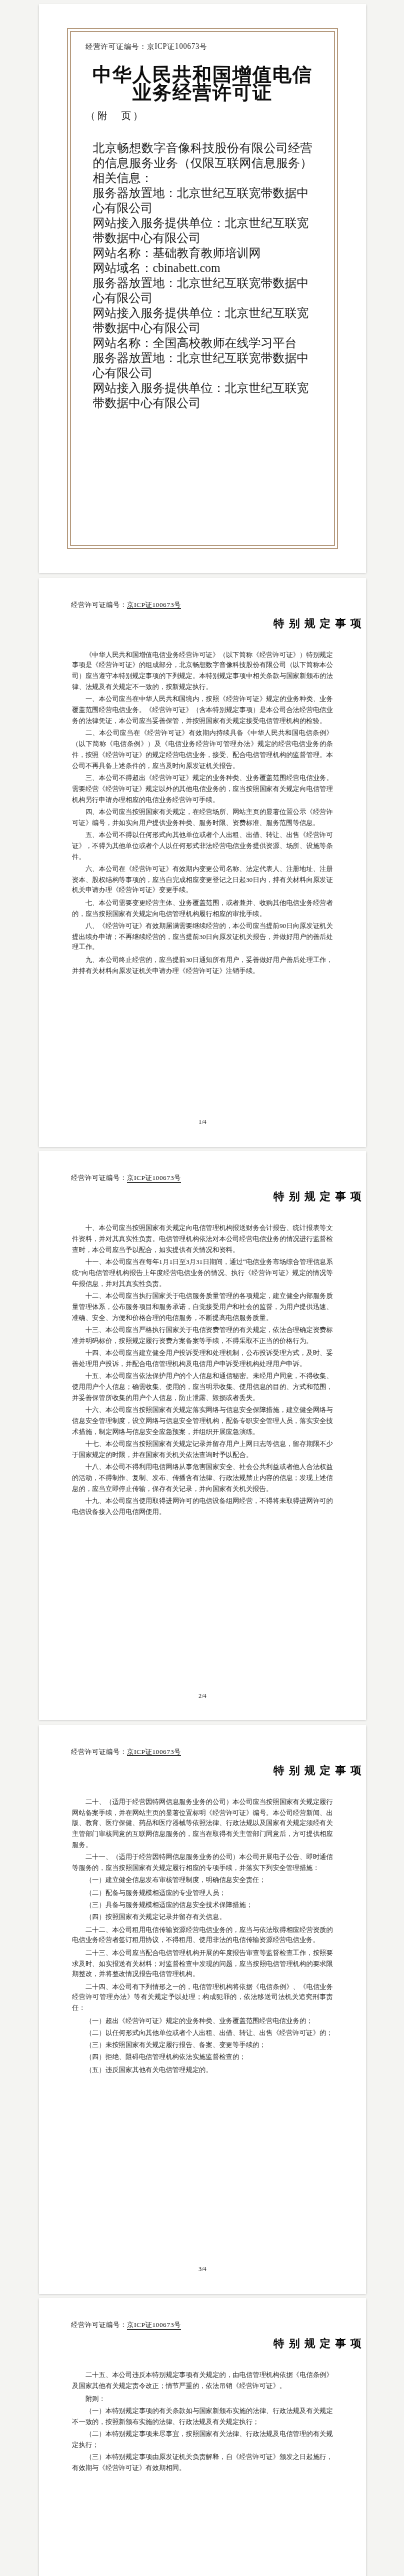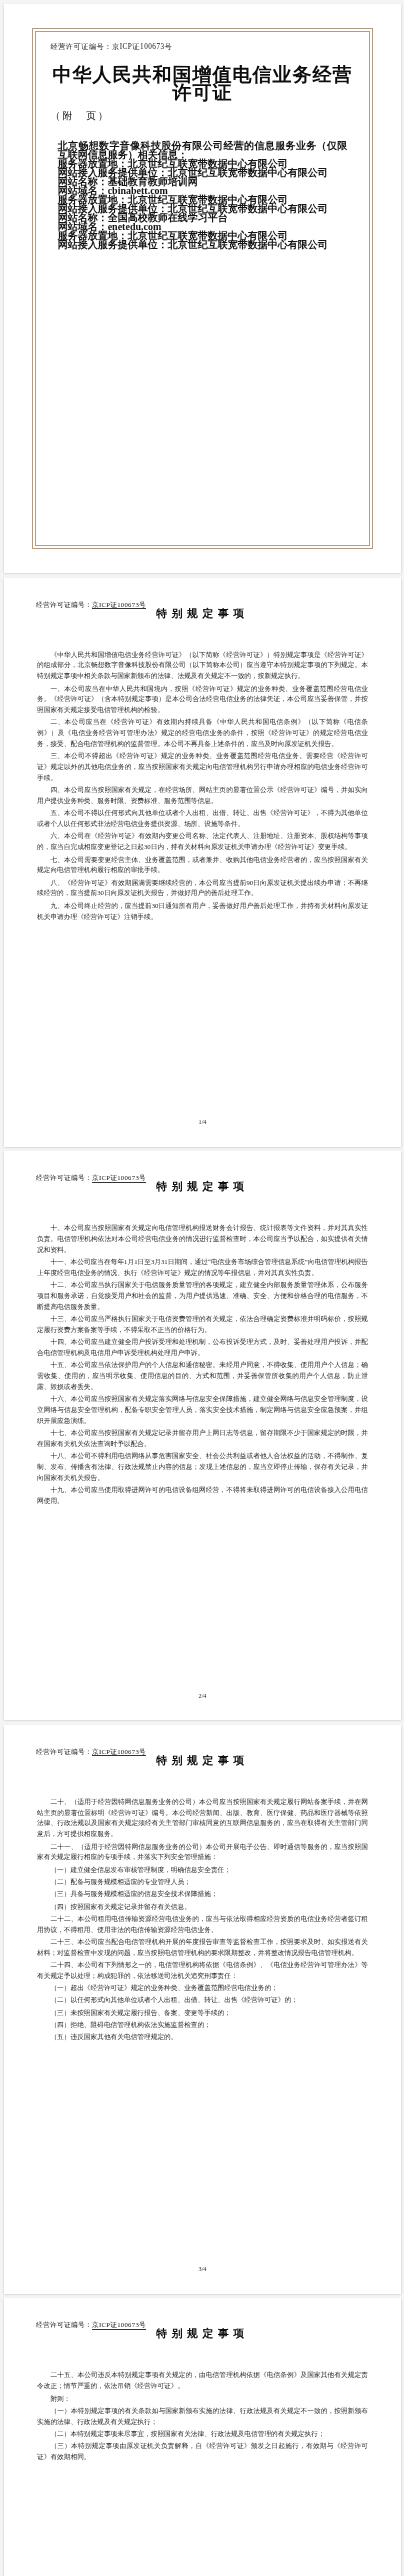--- a/index.html
+++ b/index.html
@@ -9,21 +9,21 @@
     font-family:"Liberation Sans","DejaVu Sans",sans-serif;
     color:#1c1c1c;
   }
   .canvas{
     width:405px;height:2873px;
     box-sizing:border-box;
     padding:4.1px 0;
     display:flex;flex-direction:column;align-items:center;gap:4.6px;
   }
   .page{
-    width:397px;height:569px;
+    width:327px;height:569px;
     background:#ffffff;
     box-shadow:0 0.5px 2.1px rgba(0,0,0,.22);
     box-sizing:border-box;
     position:relative;
     overflow:hidden;
   }
   
   .cert-frame-outer{
     position:absolute;top:24px;left:28px;right:28px;bottom:24px;
     border:0.5px solid #b59a7d;
@@ -46,34 +46,34 @@
     font-size:19px;font-weight:bold;letter-spacing:1px;color:#0d0d0d;
     margin-top:13.4px;line-height:18.5px;
   }
   .cert-subtitle{
     text-align:left;
     font-size:9.8px;letter-spacing:2.1px;color:#0d0d0d;
     margin-top:7.2px;
   }
   .cert-body{
     margin:17.5px 7.2px 0 7.2px;
-    font-size:10px;line-height:9px;color:#141414;font-weight:bold;
+    font-size:12px;line-height:15px;color:#141414;
   }
   .cert-intro{ text-align:justify; }
   .cert-row span{ display:inline; }
   
   .prov-header{
     position:absolute;top:23px;left:32px;
     font-size:6.7px;color:#151515;letter-spacing:0.3px;
     font-family:"Liberation Serif","DejaVu Serif",serif;
   }
   .prov-header .num{ border-bottom:0.5px solid #333; padding-bottom:0.5px; }
   .prov-title{
-    position:absolute;top:29px;left:0;right:0;
-    text-align:center;
+    position:absolute;top:39px;left:0;right:0;
+    text-align:right;
     font-size:10.8px;font-weight:bold;letter-spacing:4.6px;color:#0d0d0d;
     font-family:"Liberation Serif","DejaVu Serif",serif;
   }
   .prov-body{
     position:absolute;top:72px;left:33px;right:33px;bottom:36px;
     overflow:hidden;
   }
   .prov-body p{
     margin:0 0 1.5px 0;
     font-size:6.7px;line-height:10.8px;
@@ -112,21 +112,20 @@
                 <div class="cert-row"><span>网站名称：</span><span>基础教育教师培训网</span></div>
 
                 <div class="cert-row"><span>网站域名：</span><span>cbinabett.com</span></div>
 
                 <div class="cert-row"><span>服务器放置地：</span><span>北京世纪互联宽带数据中心有限公司</span></div>
 
                 <div class="cert-row"><span>网站接入服务提供单位：</span><span>北京世纪互联宽带数据中心有限公司</span></div>
 
                 <div class="cert-row"><span>网站名称：</span><span>全国高校教师在线学习平台</span></div>
 
-                <div class="cert-row"><span>网站域名：</span><span>enetedu.com</span></div>
 
                 <div class="cert-row"><span>服务器放置地：</span><span>北京世纪互联宽带数据中心有限公司</span></div>
 
                 <div class="cert-row"><span>网站接入服务提供单位：</span><span>北京世纪互联宽带数据中心有限公司</span></div>
               </div>
           </div>
         </div>
       </div>
     </div>
   </div>

